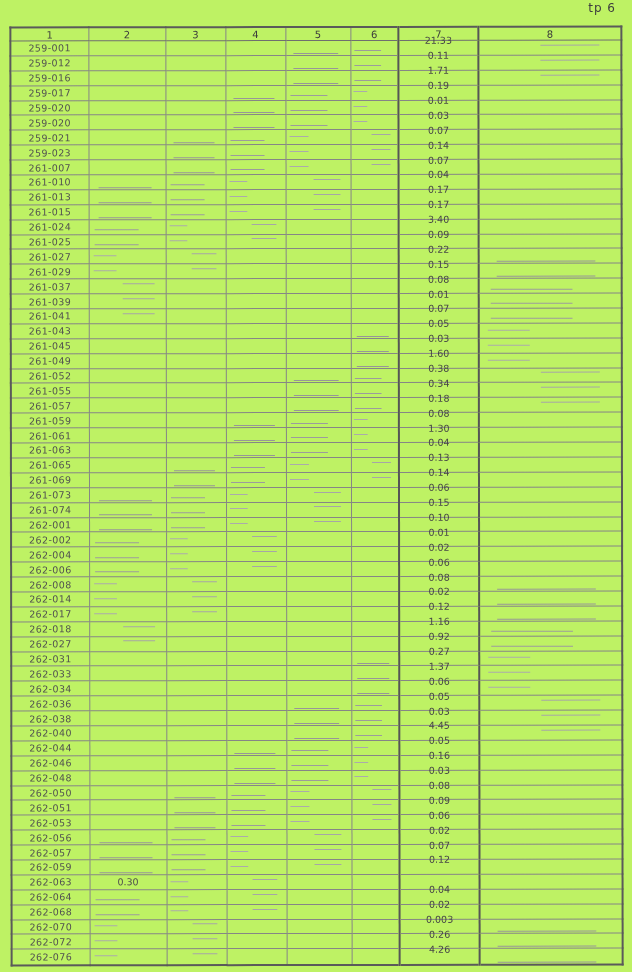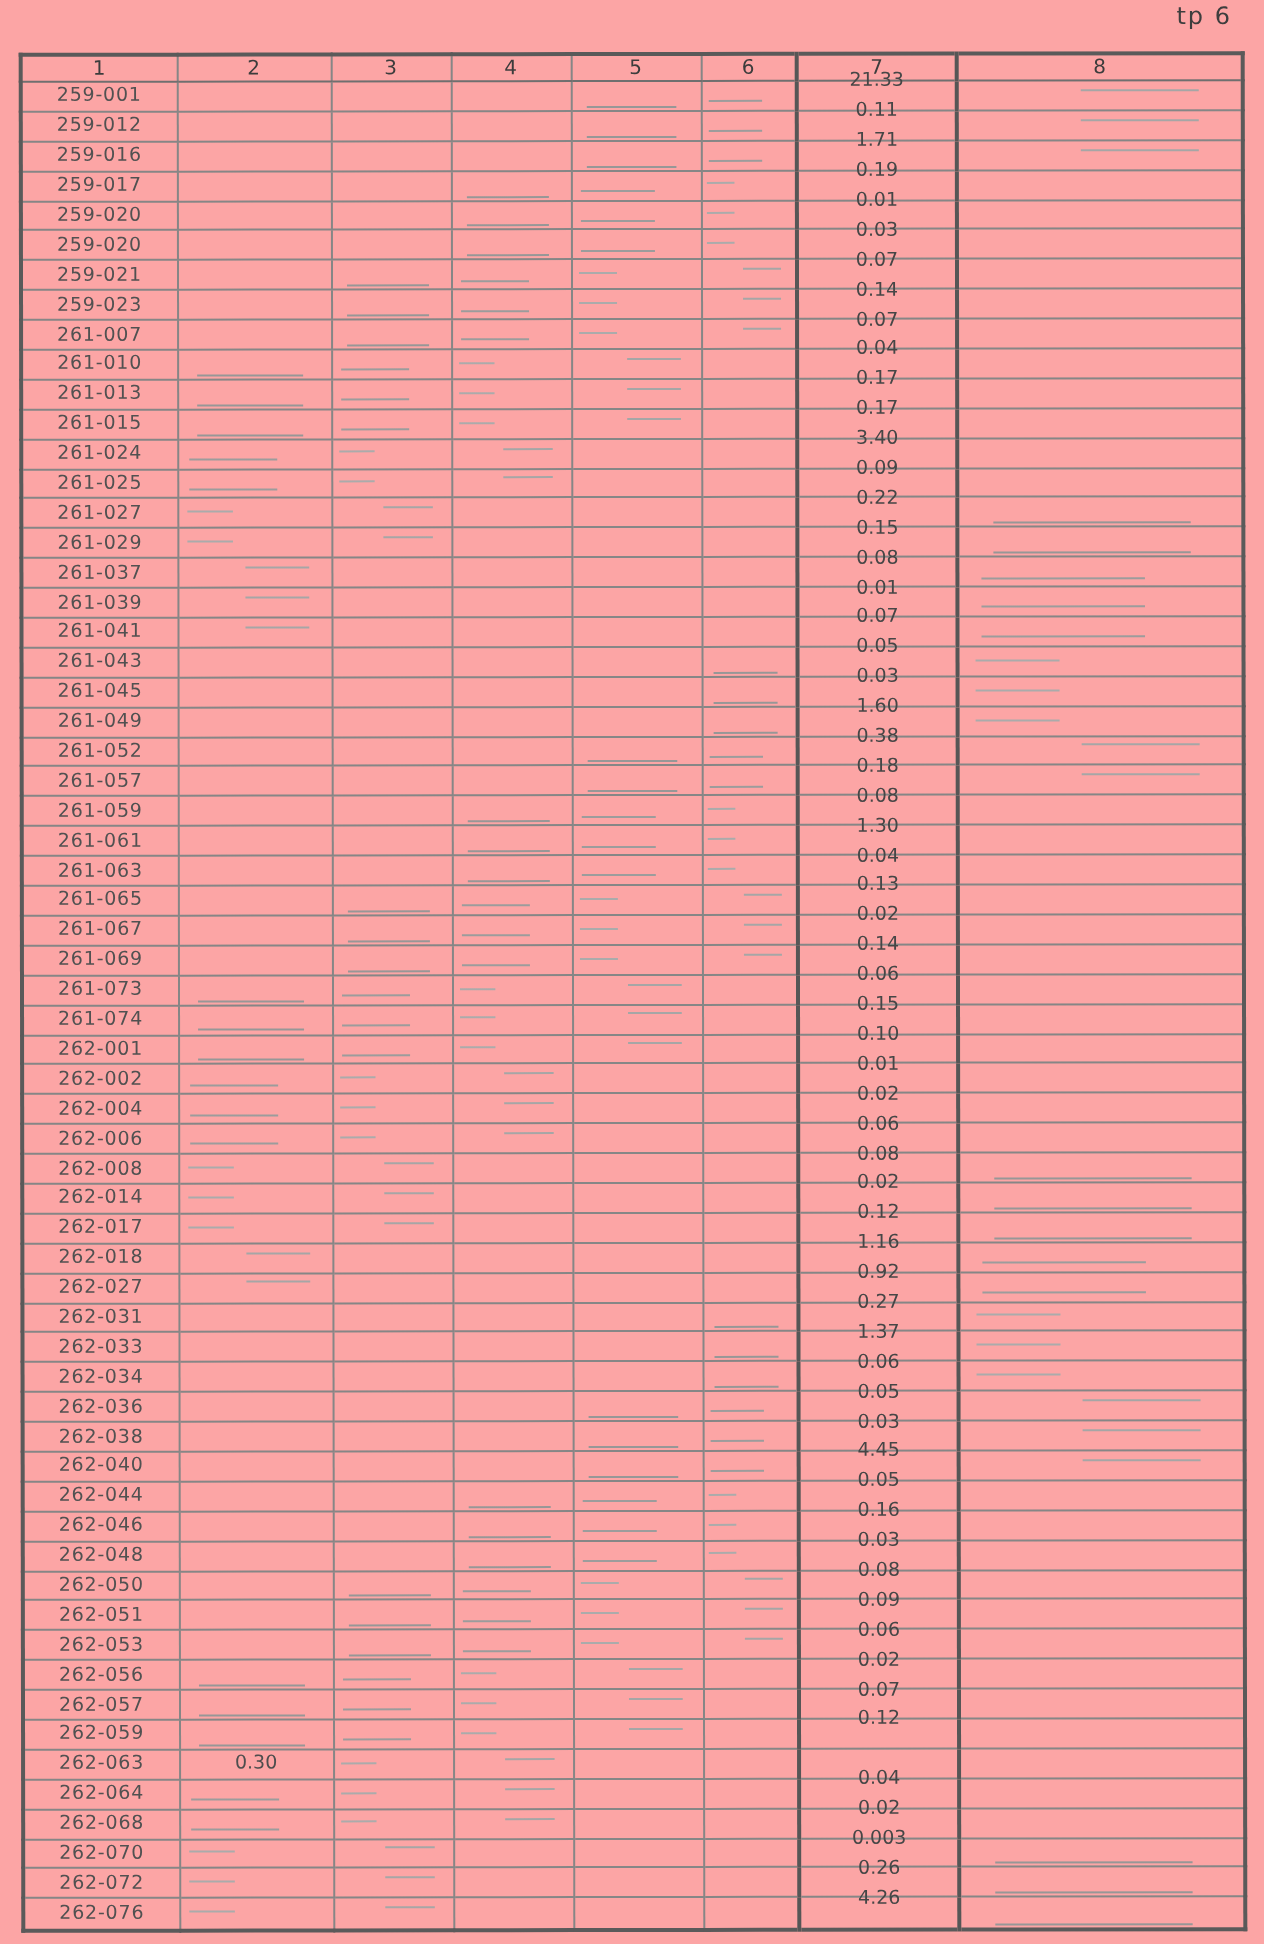--- a/index.html
+++ b/index.html
@@ -5,21 +5,21 @@
   html, body {
     margin: 0; padding: 0;
     width: 632px; height: 972px;
     background: #f7f7f4;
     font-family: "DejaVu Sans", sans-serif;
     overflow: hidden;
   }
   .page {
     position: relative;
     width: 632px; height: 972px;
-    background: #fca5a5;
+    background: #bef264;
   }
   .corner-label {
     position: absolute;
     top: 1px; right: 16px;
     font-size: 12px;
     color: #3e3e3e;
     letter-spacing: 1px;
   }
   table.scan-table {
     position: absolute;
@@ -318,20 +318,30 @@
       <td class="c1">261-052</td>
       <td class="c2v"></td>
       <td></td>
       <td></td>
       <td class="sC"></td>
       <td class="sA"></td>
       <td class="v7"><span class="val">0.38</span></td>
       <td class="sB"></td>
     </tr>
         <tr>
+      <td class="c1">261-055</td>
+      <td class="c2v"></td>
+      <td></td>
+      <td></td>
+      <td class="sC"></td>
+      <td class="sA"></td>
+      <td class="v7"><span class="val">0.34</span></td>
+      <td class="sB"></td>
+    </tr>
+        <tr>
       <td class="c1">261-057</td>
       <td class="c2v"></td>
       <td></td>
       <td></td>
       <td class="sC"></td>
       <td class="sA"></td>
       <td class="v7"><span class="val">0.18</span></td>
       <td class="sB"></td>
     </tr>
         <tr>
@@ -365,30 +375,20 @@
       <td></td>
     </tr>
         <tr>
       <td class="c1">261-065</td>
       <td class="c2v"></td>
       <td class="sC"></td>
       <td class="sA"></td>
       <td class="sD"></td>
       <td class="sB"></td>
       <td class="v7"><span class="val">0.13</span></td>
-      <td></td>
-    </tr>
-        <tr>
-      <td class="c1">261-067</td>
-      <td class="c2v"></td>
-      <td class="sC"></td>
-      <td class="sA"></td>
-      <td class="sD"></td>
-      <td class="sB"></td>
-      <td class="v7"><span class="val">0.02</span></td>
       <td></td>
     </tr>
         <tr>
       <td class="c1">261-069</td>
       <td class="c2v"></td>
       <td class="sC"></td>
       <td class="sA"></td>
       <td class="sD"></td>
       <td class="sB"></td>
       <td class="v7"><span class="val">0.14</span></td>

